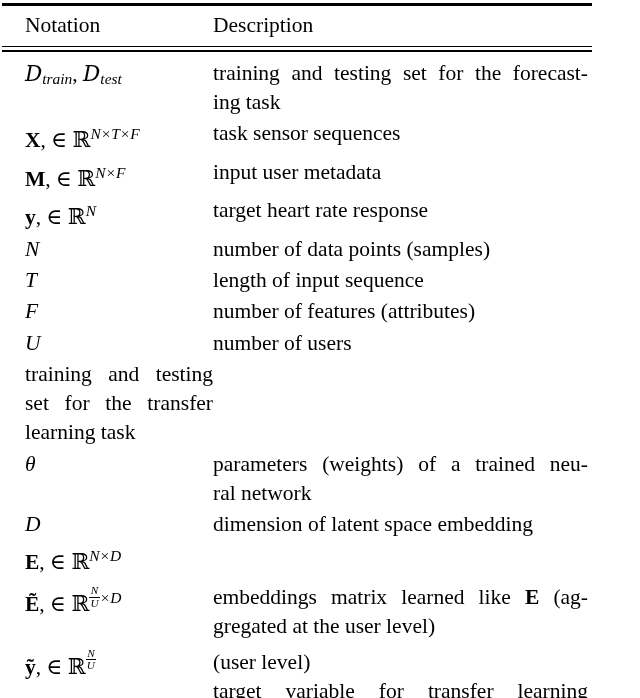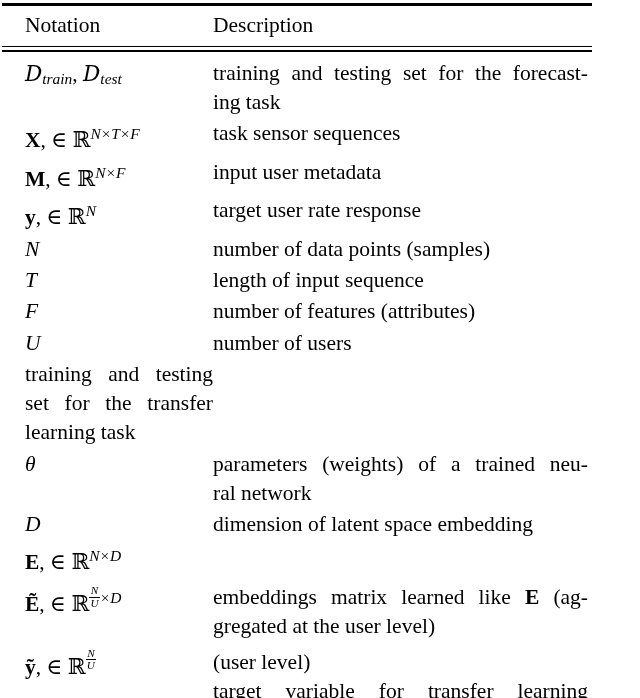--- a/index.html
+++ b/index.html
@@ -118,21 +118,21 @@
           </div>
           <div class="dcell">
             <div class="dline"><span>input user metadata</span></div>
           </div>
         </div>
         <div class="trow">
           <div class="ncell">
             <div class="nline"><span class="bf">y</span><span>, </span><span>∈ </span><span class="bb">ℝ</span><span class="sup">N</span></div>
           </div>
           <div class="dcell">
-            <div class="dline"><span>target user rate response</span></div>
+            <div class="dline"><span>target heart rate response</span></div>
           </div>
         </div>
         <div class="trow">
           <div class="ncell">
             <div class="nline"><span class="it">N</span></div>
           </div>
           <div class="dcell">
             <div class="dline"><span>number of data points (samples)</span></div>
           </div>
         </div>

